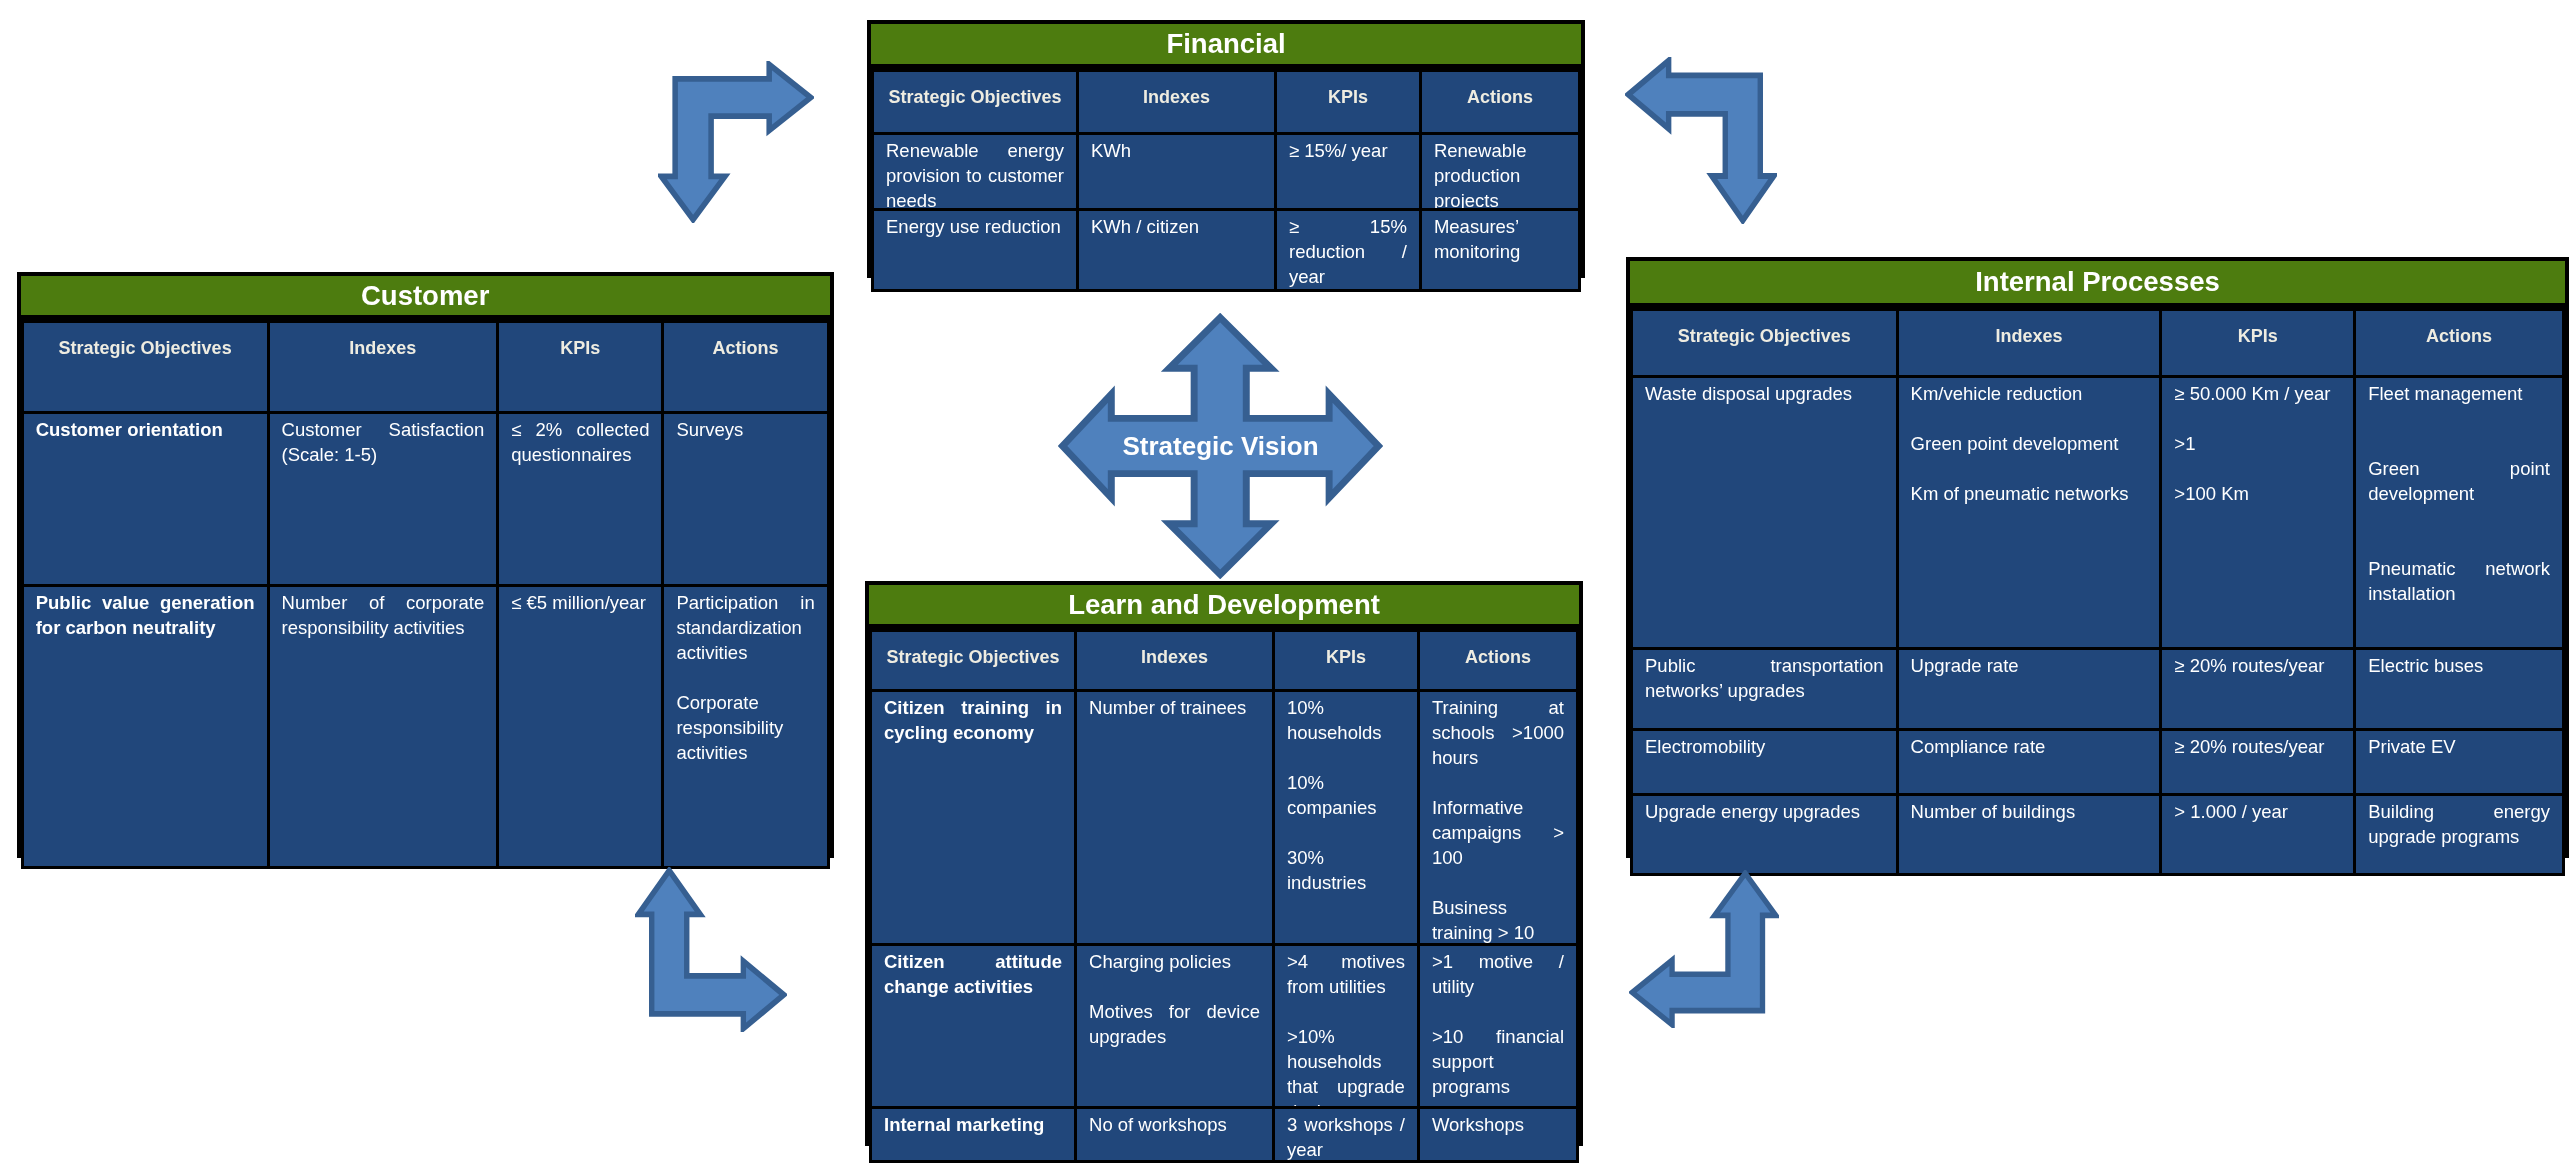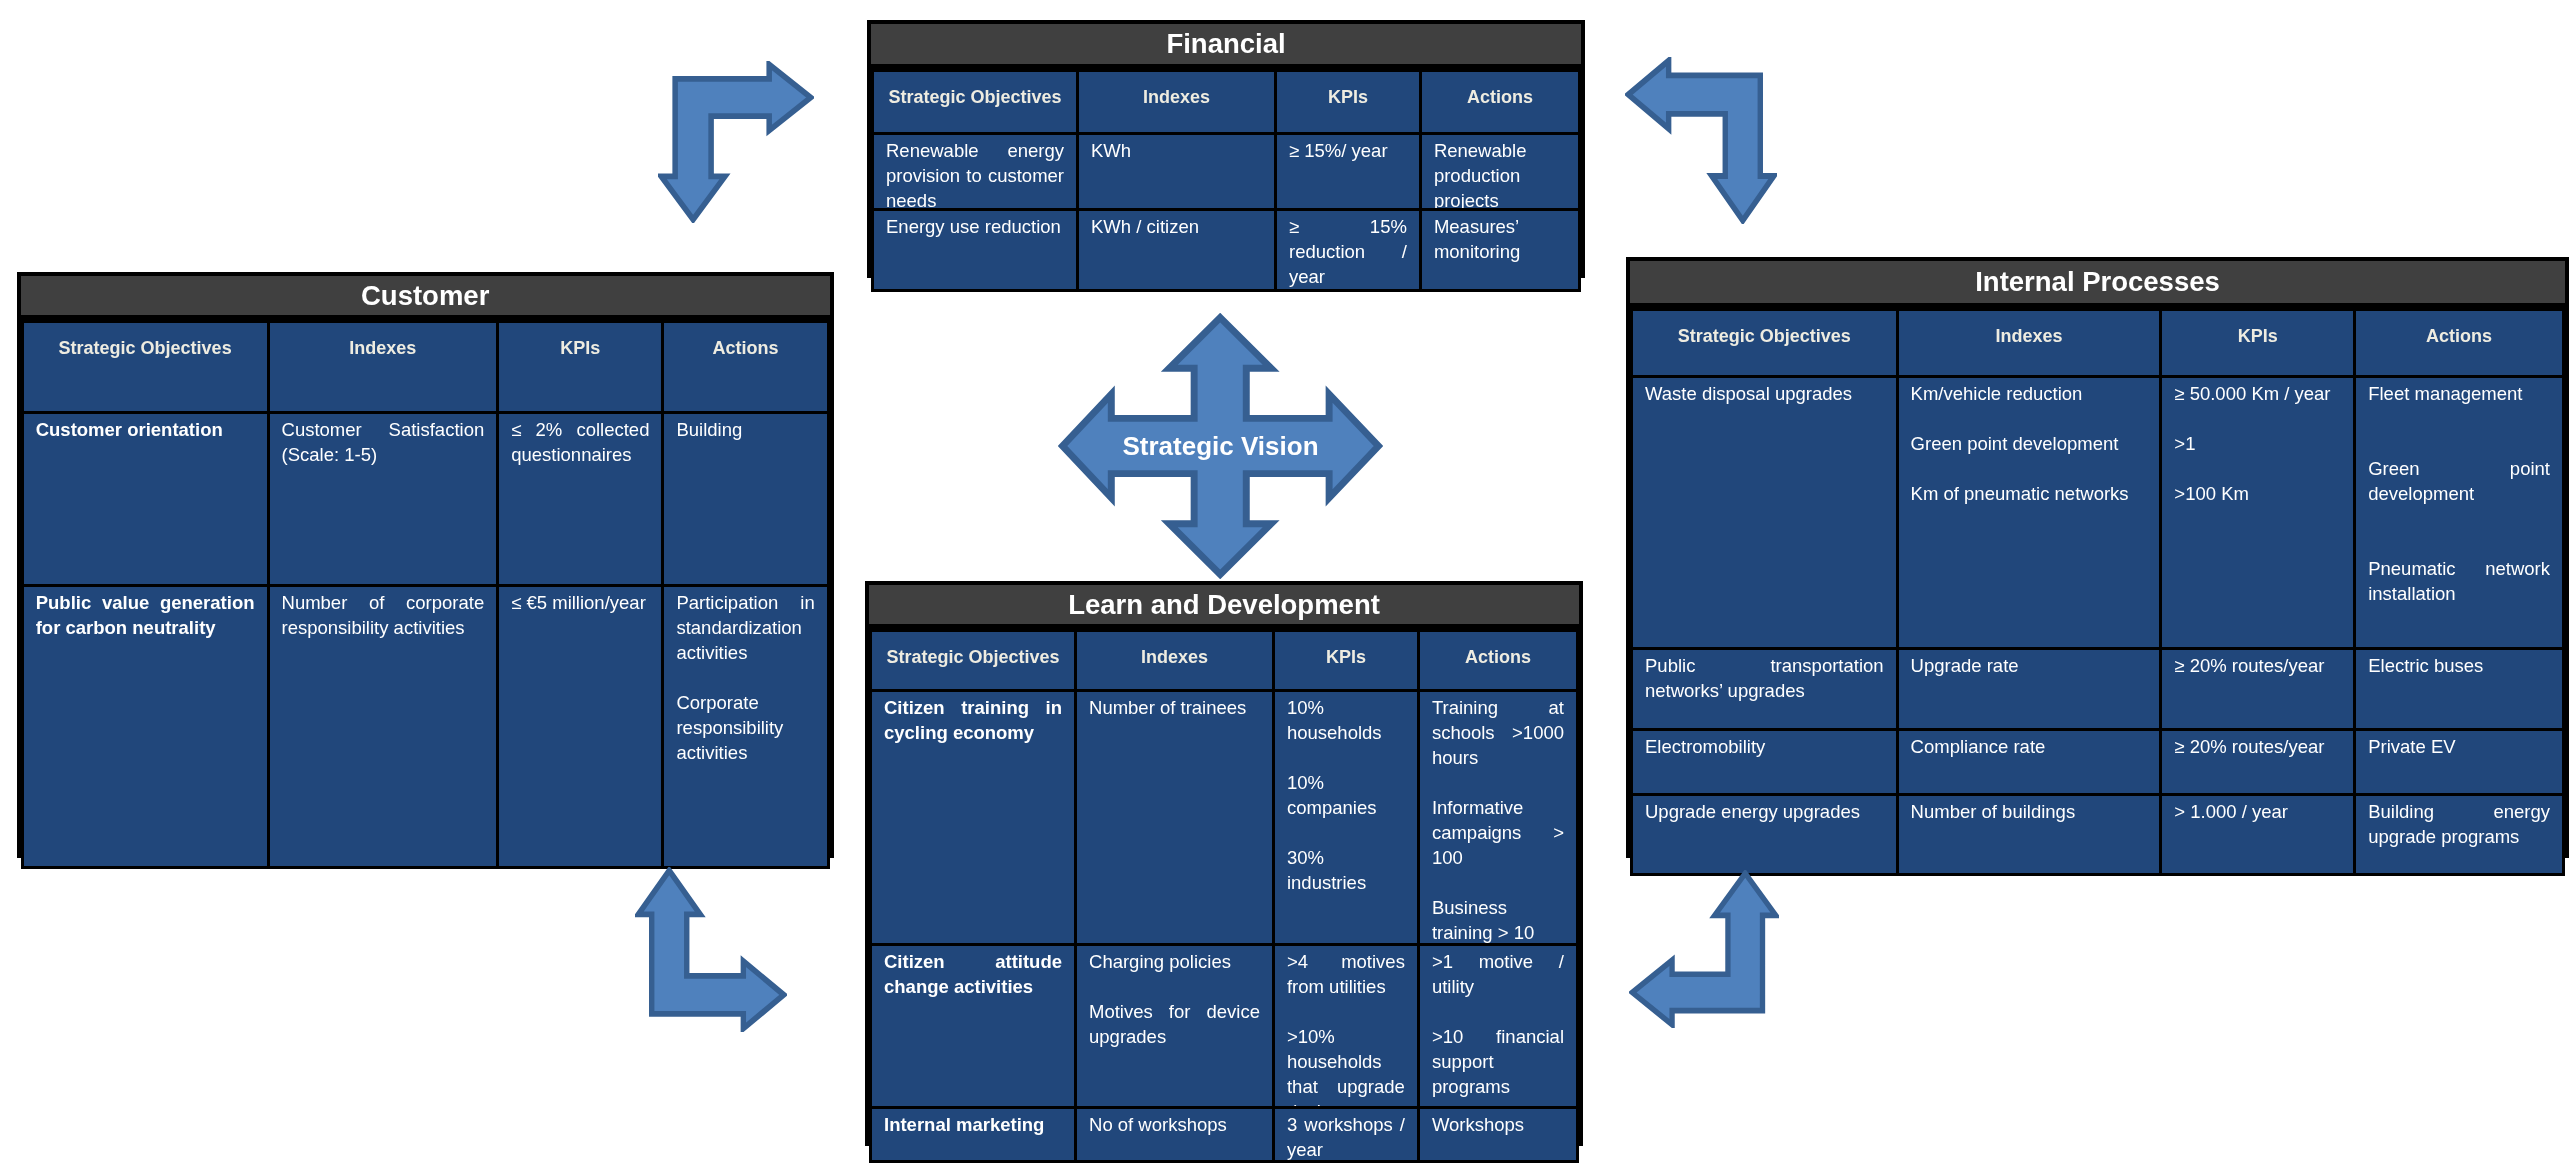--- a/index.html
+++ b/index.html
@@ -3,21 +3,21 @@
 <meta charset="utf-8">
 <style>
   html,body { margin:0; padding:0; background:#ffffff; }
   #stage {
     position:relative; width:2576px; height:1165px; background:#ffffff;
     font-family:"Liberation Sans", sans-serif; overflow:hidden;
   }
   
   .tbl { position:absolute; box-sizing:border-box; border:4.8px solid #000; background:#000; }
   .band {
-    background:#404040; border-bottom:5.4px solid #000; box-sizing:border-box;
+    background:#4d7c0f; border-bottom:5.4px solid #000; box-sizing:border-box;
     color:#ffffff; font-weight:bold; font-size:27.5px;
     display:flex; align-items:center; justify-content:center;
   }
   table.grid { border-collapse:collapse; width:100%; table-layout:fixed; }
   .grid th, .grid td { border:3px solid #000; background:#21477B; padding:0; vertical-align:top; }
   .cellbox {
     box-sizing:border-box; overflow:hidden; color:#ffffff;
     font-size:18.5px; line-height:25px; text-align:justify; padding:3px 12px 0 12px;
   }
   .thbox {
@@ -150,21 +150,21 @@
                 <div class="p">Customer Satisfaction (Scale: 1-5)</div>
               </div>
             </td>
             <td>
               <div class="cellbox" style="height: 170px;">
                 <div class="p">≤ 2% collected questionnaires</div>
               </div>
             </td>
             <td>
               <div class="cellbox" style="height: 170px;">
-                <div class="p">Building</div>
+                <div class="p">Surveys</div>
               </div>
             </td>
           </tr>
           <tr>
             <td class="bold1">
               <div class="cellbox" style="height: 279px;">
                 <div class="p">Public value generation for carbon neutrality</div>
               </div>
             </td>
             <td>

